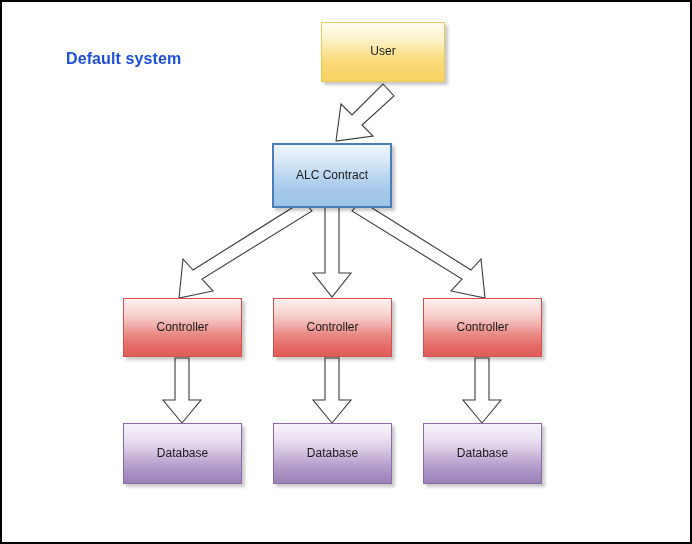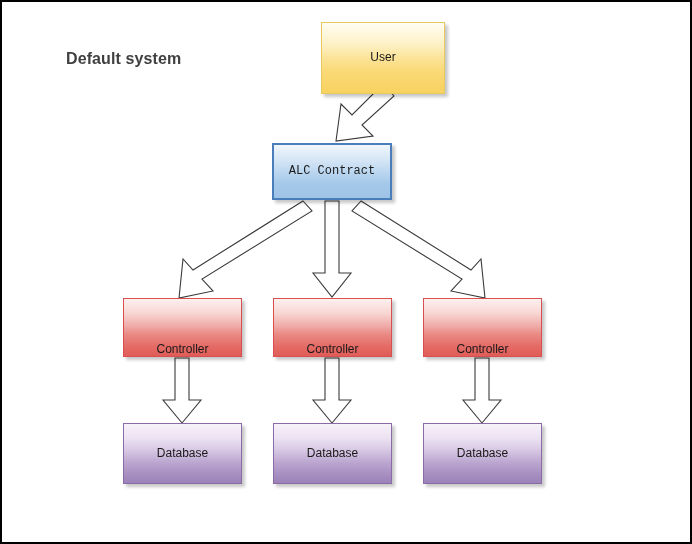--- a/index.html
+++ b/index.html
@@ -27,21 +27,21 @@
     width: 692px;
     height: 544px;
   }
 
   .title {
     position: absolute;
     left: 64px;
     top: 48px;
     font-size: 16px;
     font-weight: bold;
-    color: #404040;
+    color: #1d4ed8;
     letter-spacing: 0.1px;
     white-space: nowrap;
   }
 
   .node {
     position: absolute;
     box-sizing: border-box;
     display: flex;
     align-items: center;
     justify-content: center;
@@ -82,21 +82,20 @@
   
   .node-controller {
     border: 1px solid #d94f4f;
     background: linear-gradient(to bottom,
         #fdf0ef 0%,
         #f8d7d4 24%,
         #f0aeab 46%,
         #ea8a85 62%,
         #e56c67 82%,
         #e05c57 100%);
-    align-items: flex-end;
   }
 
   
   .node-database {
     border: 1px solid #8b6aa8;
     background: linear-gradient(to bottom,
         #f7f2fa 0%,
         #ece2f2 24%,
         #d5c5e2 46%,
         #bda8d1 64%,
@@ -139,25 +138,25 @@
 
       <polygon class="arrow-shape" points="359,199 350,209 460,277 449,289 483,296 479,257 469,268"></polygon>
 
       <polygon class="arrow-shape" points="173,356 187,356 187,398 199,398 180,421 161,398 173,398"></polygon>
 
       <polygon class="arrow-shape" points="323,356 337,356 337,398 349,398 330,421 311,398 323,398"></polygon>
 
       <polygon class="arrow-shape" points="473,356 487,356 487,398 499,398 480,421 461,398 473,398"></polygon>
     </svg>
 
-    <div class="node node-user" style="left:319px; top:20px; width:124px; height:72px;">
+    <div class="node node-user" style="left:319px; top:20px; width:124px; height:60px;">
       <span class="node-label">User</span>
     </div>
 
-    <div class="node node-contract" style="left:270px; top:141px; width:120px; height:57px;font-family:Liberation Mono, monospace;">
+    <div class="node node-contract" style="left:270px; top:141px; width:120px; height:65px;">
       <span class="node-label">ALC Contract</span>
     </div>
 
     <div class="node node-controller" style="left:121px; top:296px; width:119px; height:59px;">
       <span class="node-label">Controller</span>
     </div>
 
     <div class="node node-controller" style="left:271px; top:296px; width:119px; height:59px;">
       <span class="node-label">Controller</span>
     </div>

